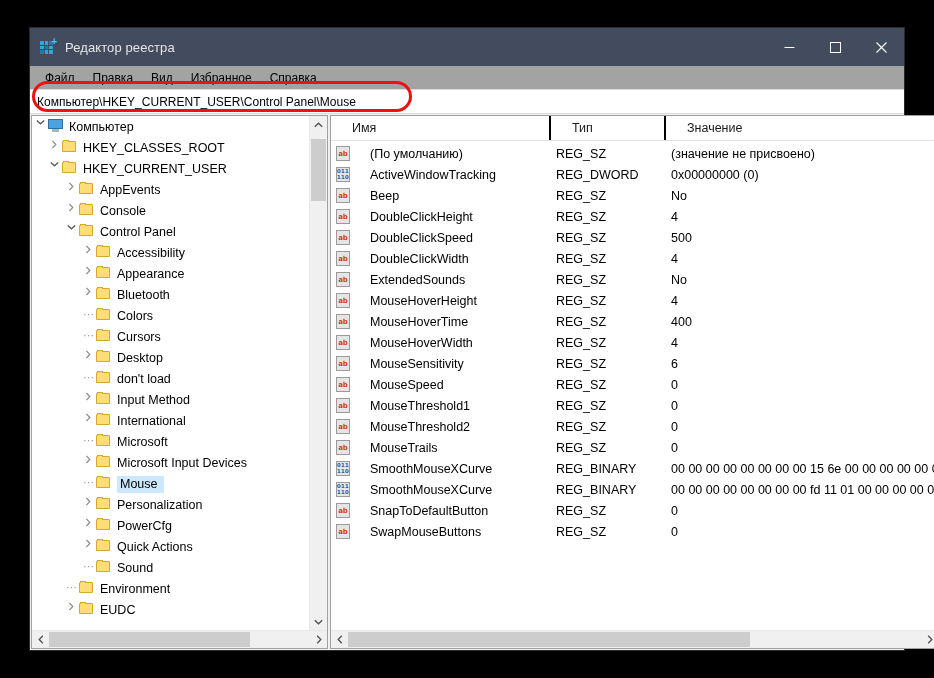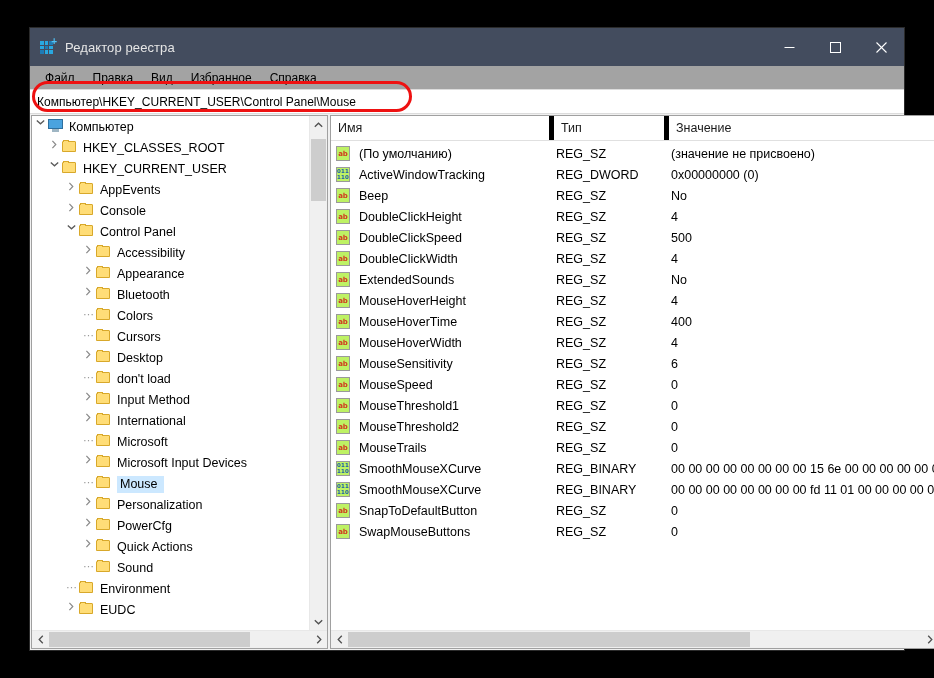--- a/index.html
+++ b/index.html
@@ -287,25 +287,25 @@
     align-items: center;
     font-size: 12.5px;
     color: #1a1a1a;
     flex: none;
     position: relative;
   }
   .lh-cell {
     height: 24px;
     display: flex;
     align-items: center;
-    padding-left: 7px;
+    padding-left: 21px;
     box-sizing: border-box;
     position: relative;
   }
-  .lh-cell + .lh-cell { border-left: 5px solid #000000; }
+  .lh-cell + .lh-cell { border-left: 2px solid #000000; }
   .col-name  { width: 218px; flex: none; }
   .col-type  { width: 115px; flex: none; }
   .col-value { flex: 1 1 auto; }
 
   .list-rows { font-size: 12.5px; color: #000000; padding-top: 2px; }
   .list-row {
     height: 21px;
     display: flex;
     align-items: center;
     white-space: nowrap;
@@ -317,23 +317,23 @@
     box-sizing: border-box;
     overflow: hidden;
   }
   .cell.name  { width: 218px; flex: none; padding-left: 5px; }
   .cell.type  { width: 115px; flex: none; padding-left: 7px; }
   .cell.value { flex: 1 1 auto; padding-left: 7px; }
 
   .vicon {
     width: 14px; height: 15px;
     flex: none;
-    margin-right: 9px;
-    position: relative;
-    background: #bef264;
+    margin-right: 20px;
+    position: relative;
+    background: #e5e5e5;
     border: 1px solid #9a9a9a;
     box-sizing: border-box;
     font-size: 7px;
     line-height: 6px;
     font-weight: bold;
     font-family: "DejaVu Sans", sans-serif;
     display: flex;
     align-items: center;
     justify-content: center;
     overflow: hidden;

